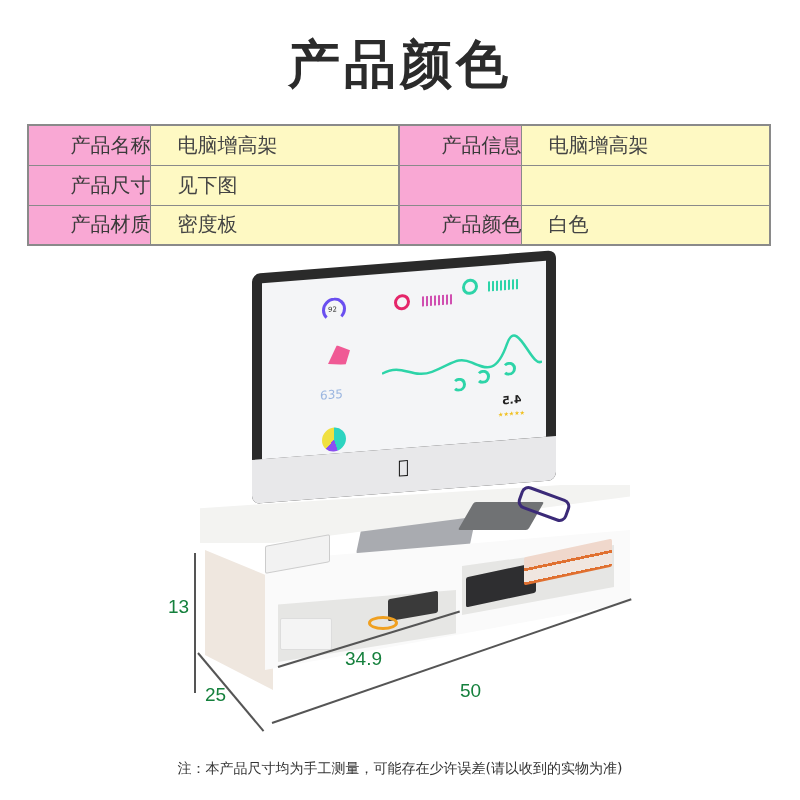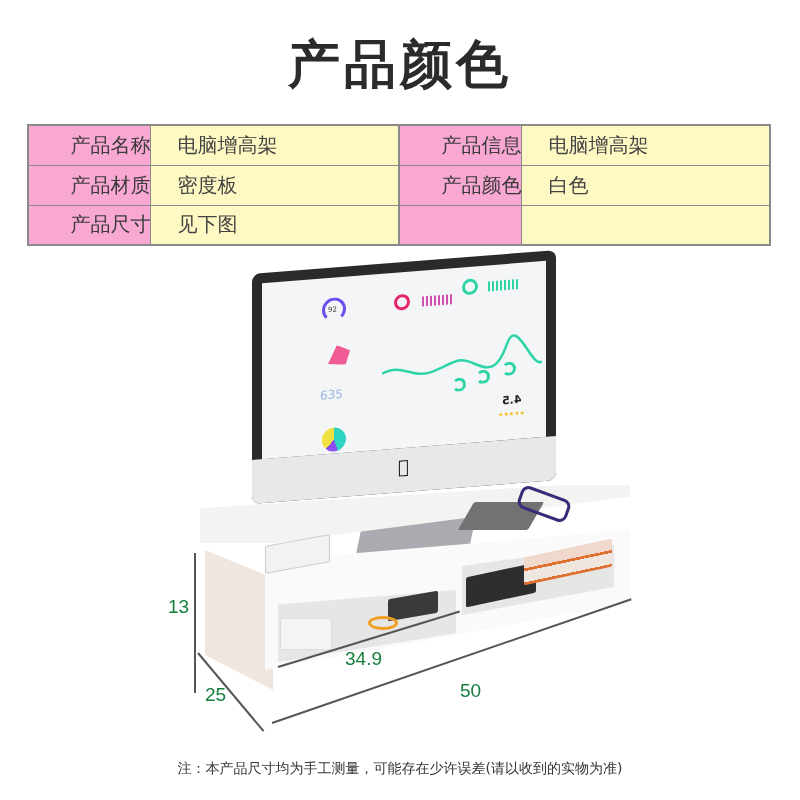--- a/index.html
+++ b/index.html
@@ -81,30 +81,30 @@
 
 <table class="spec-table">
   <tbody>
       <tr>
     <td class="lbl">产品名称</td>
     <td class="val">电脑增高架</td>
     <td class="lbl sep">产品信息</td>
     <td class="val">电脑增高架</td>
   </tr>
   <tr>
+    <td class="lbl">产品尺寸</td>
+    <td class="val">见下图</td>
+    <td class="lbl sep"></td>
+    <td class="val"></td>
+  </tr>
+  <tr>
     <td class="lbl">产品材质</td>
     <td class="val">密度板</td>
     <td class="lbl sep">产品颜色</td>
     <td class="val">白色</td>
-  </tr>
-  <tr>
-    <td class="lbl">产品尺寸</td>
-    <td class="val">见下图</td>
-    <td class="lbl sep"></td>
-    <td class="val"></td>
   </tr>
 </tbody>
   </table>
 
 <div class="scene">
 
   <div class="monitor-stand"></div>
   <div class="monitor-bezel">
     <div class="monitor-screen">
       <div class="w ring" style="left:60px;top:20px;width:24px;height:24px;border-color:#6a4ff0 #6a4ff0 transparent #6a4ff0;"></div>

